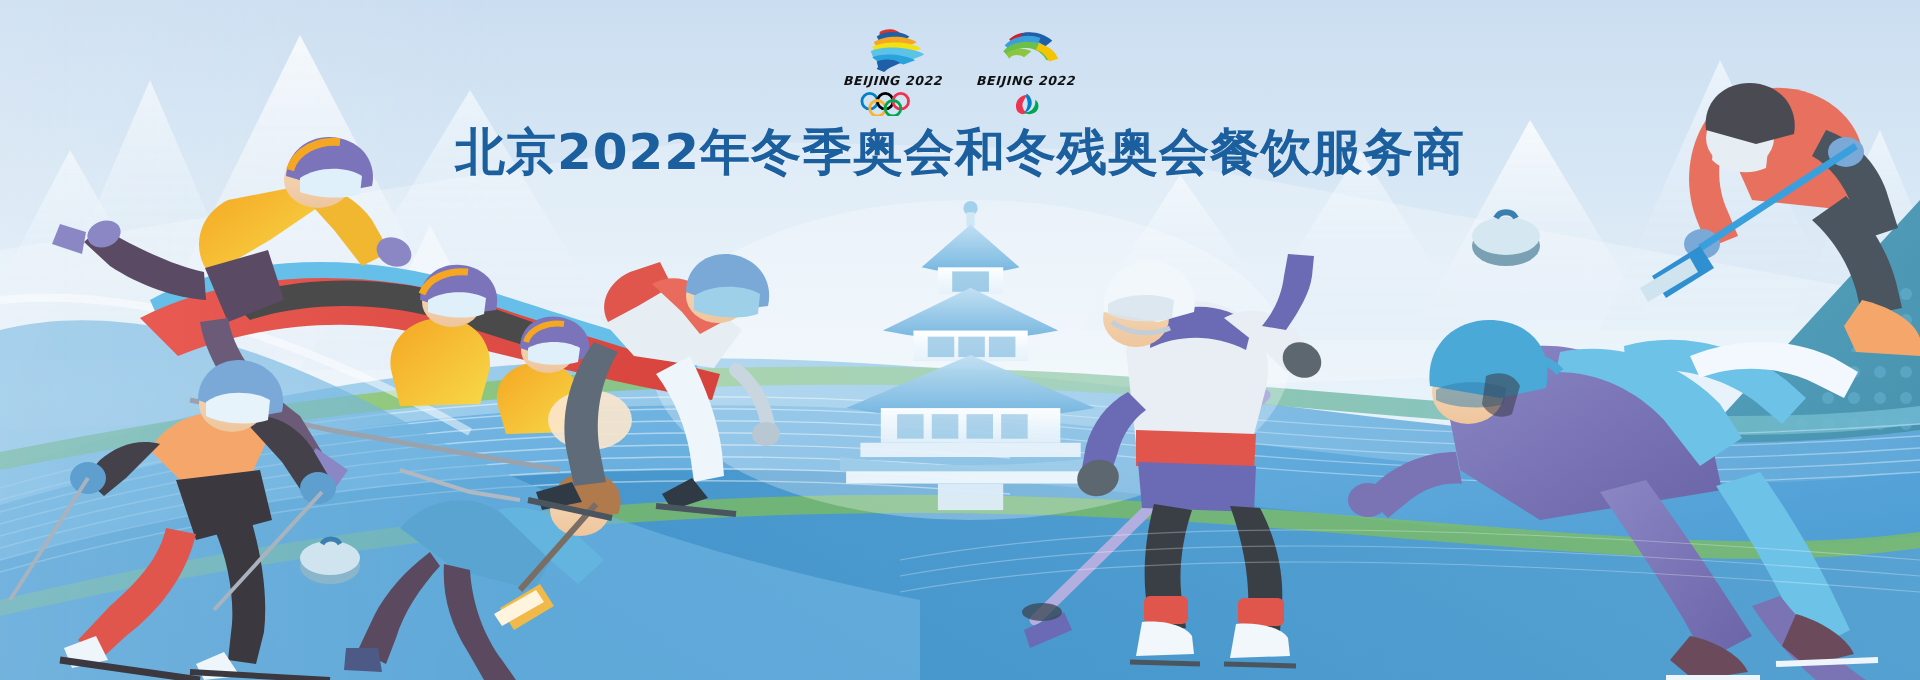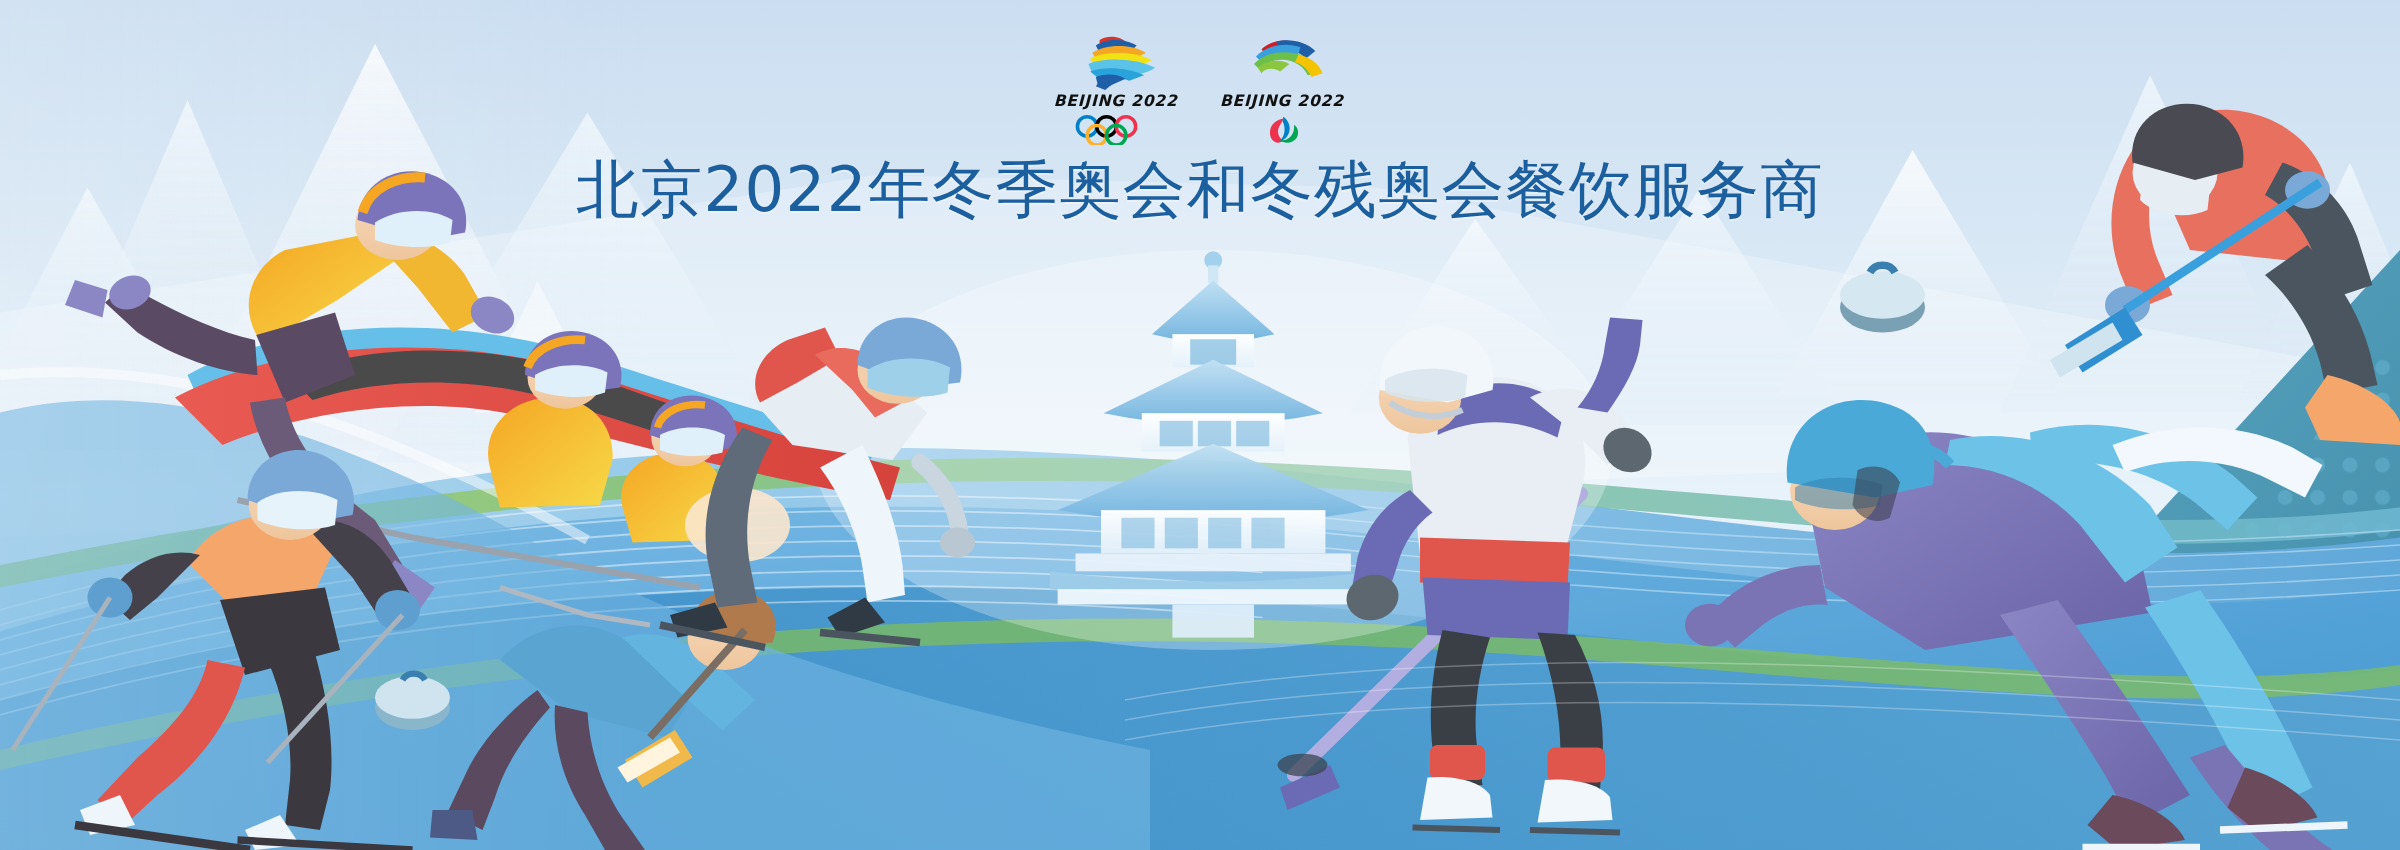--- a/index.html
+++ b/index.html
@@ -30,21 +30,21 @@
     margin-top:3px;line-height:1;white-space:nowrap;
     transform:skewX(-4deg);
   }
   .logo-rings{margin-top:4px;height:24px;}
 
   
   #title{
     position:absolute;left:0;top:124px;width:1920px;
     text-align:center;z-index:45;
     font-family:"DejaVu Sans","Liberation Sans",sans-serif;
-    font-weight:normal;
+    font-weight:bold;
     font-size:50px;
     line-height:1.12;
     letter-spacing:1px;
     color:#1c5f9e;
     text-shadow:0 1px 0 rgba(255,255,255,.35);
     white-space:nowrap;
   }
 
   .nosel{user-select:none;}
 </style>

